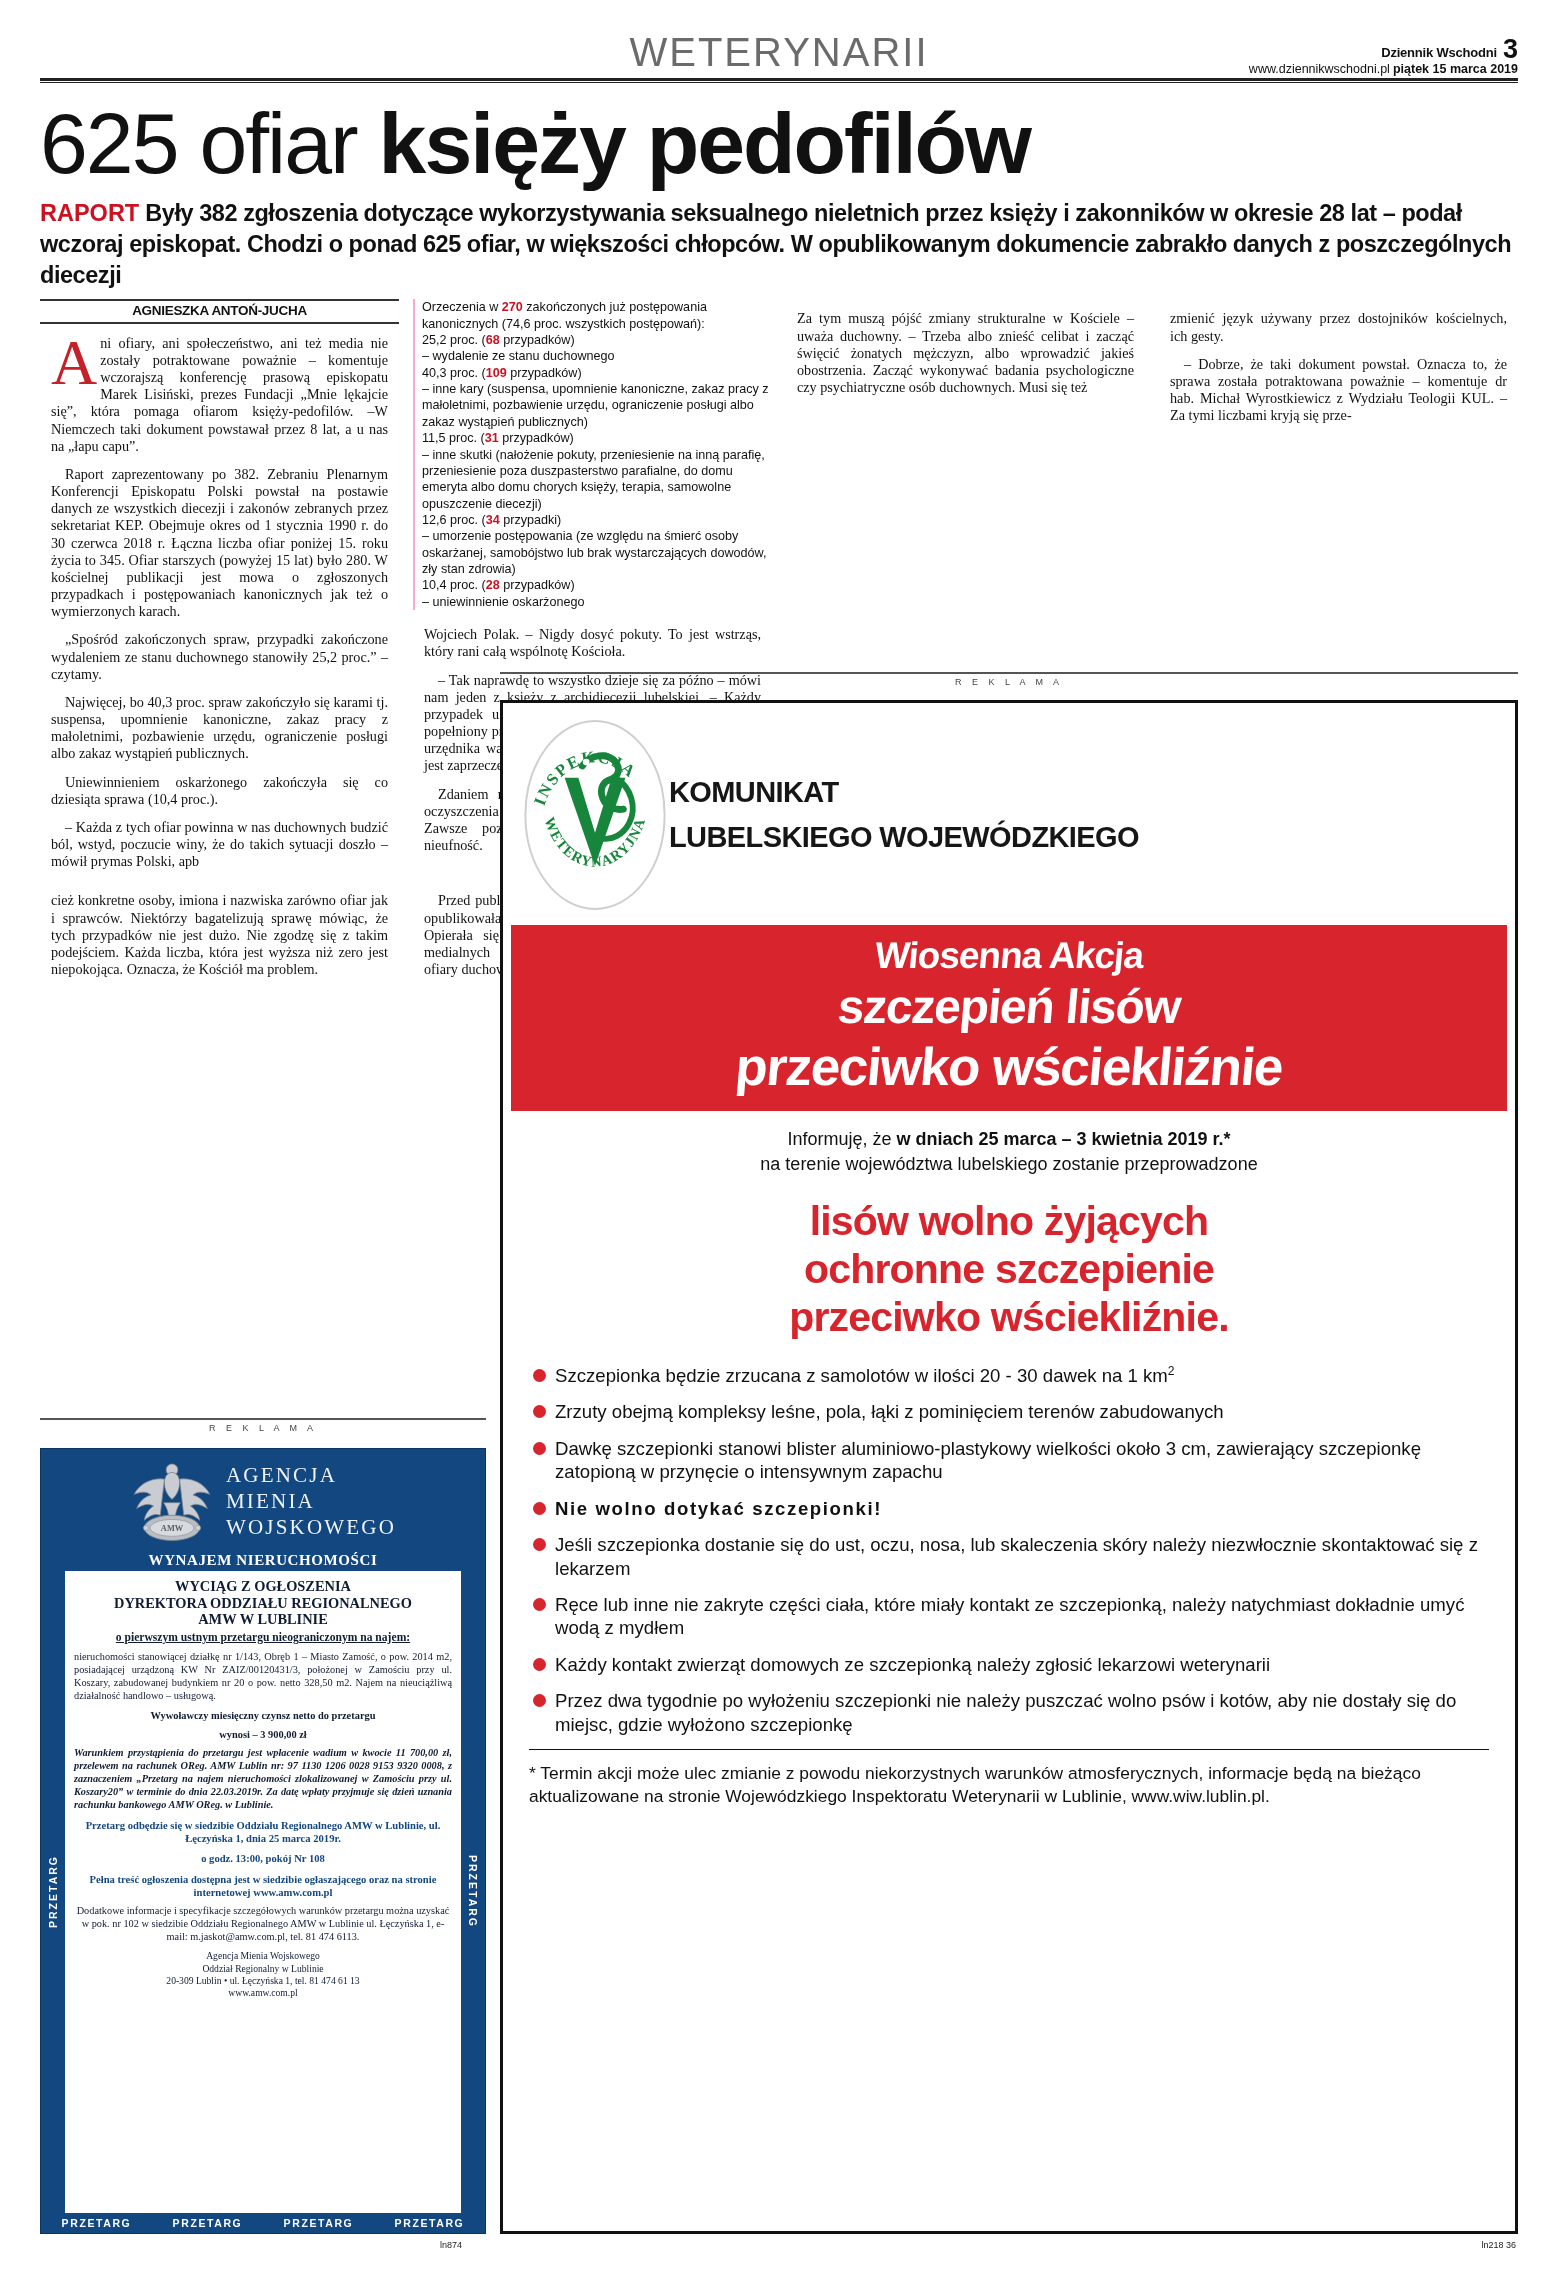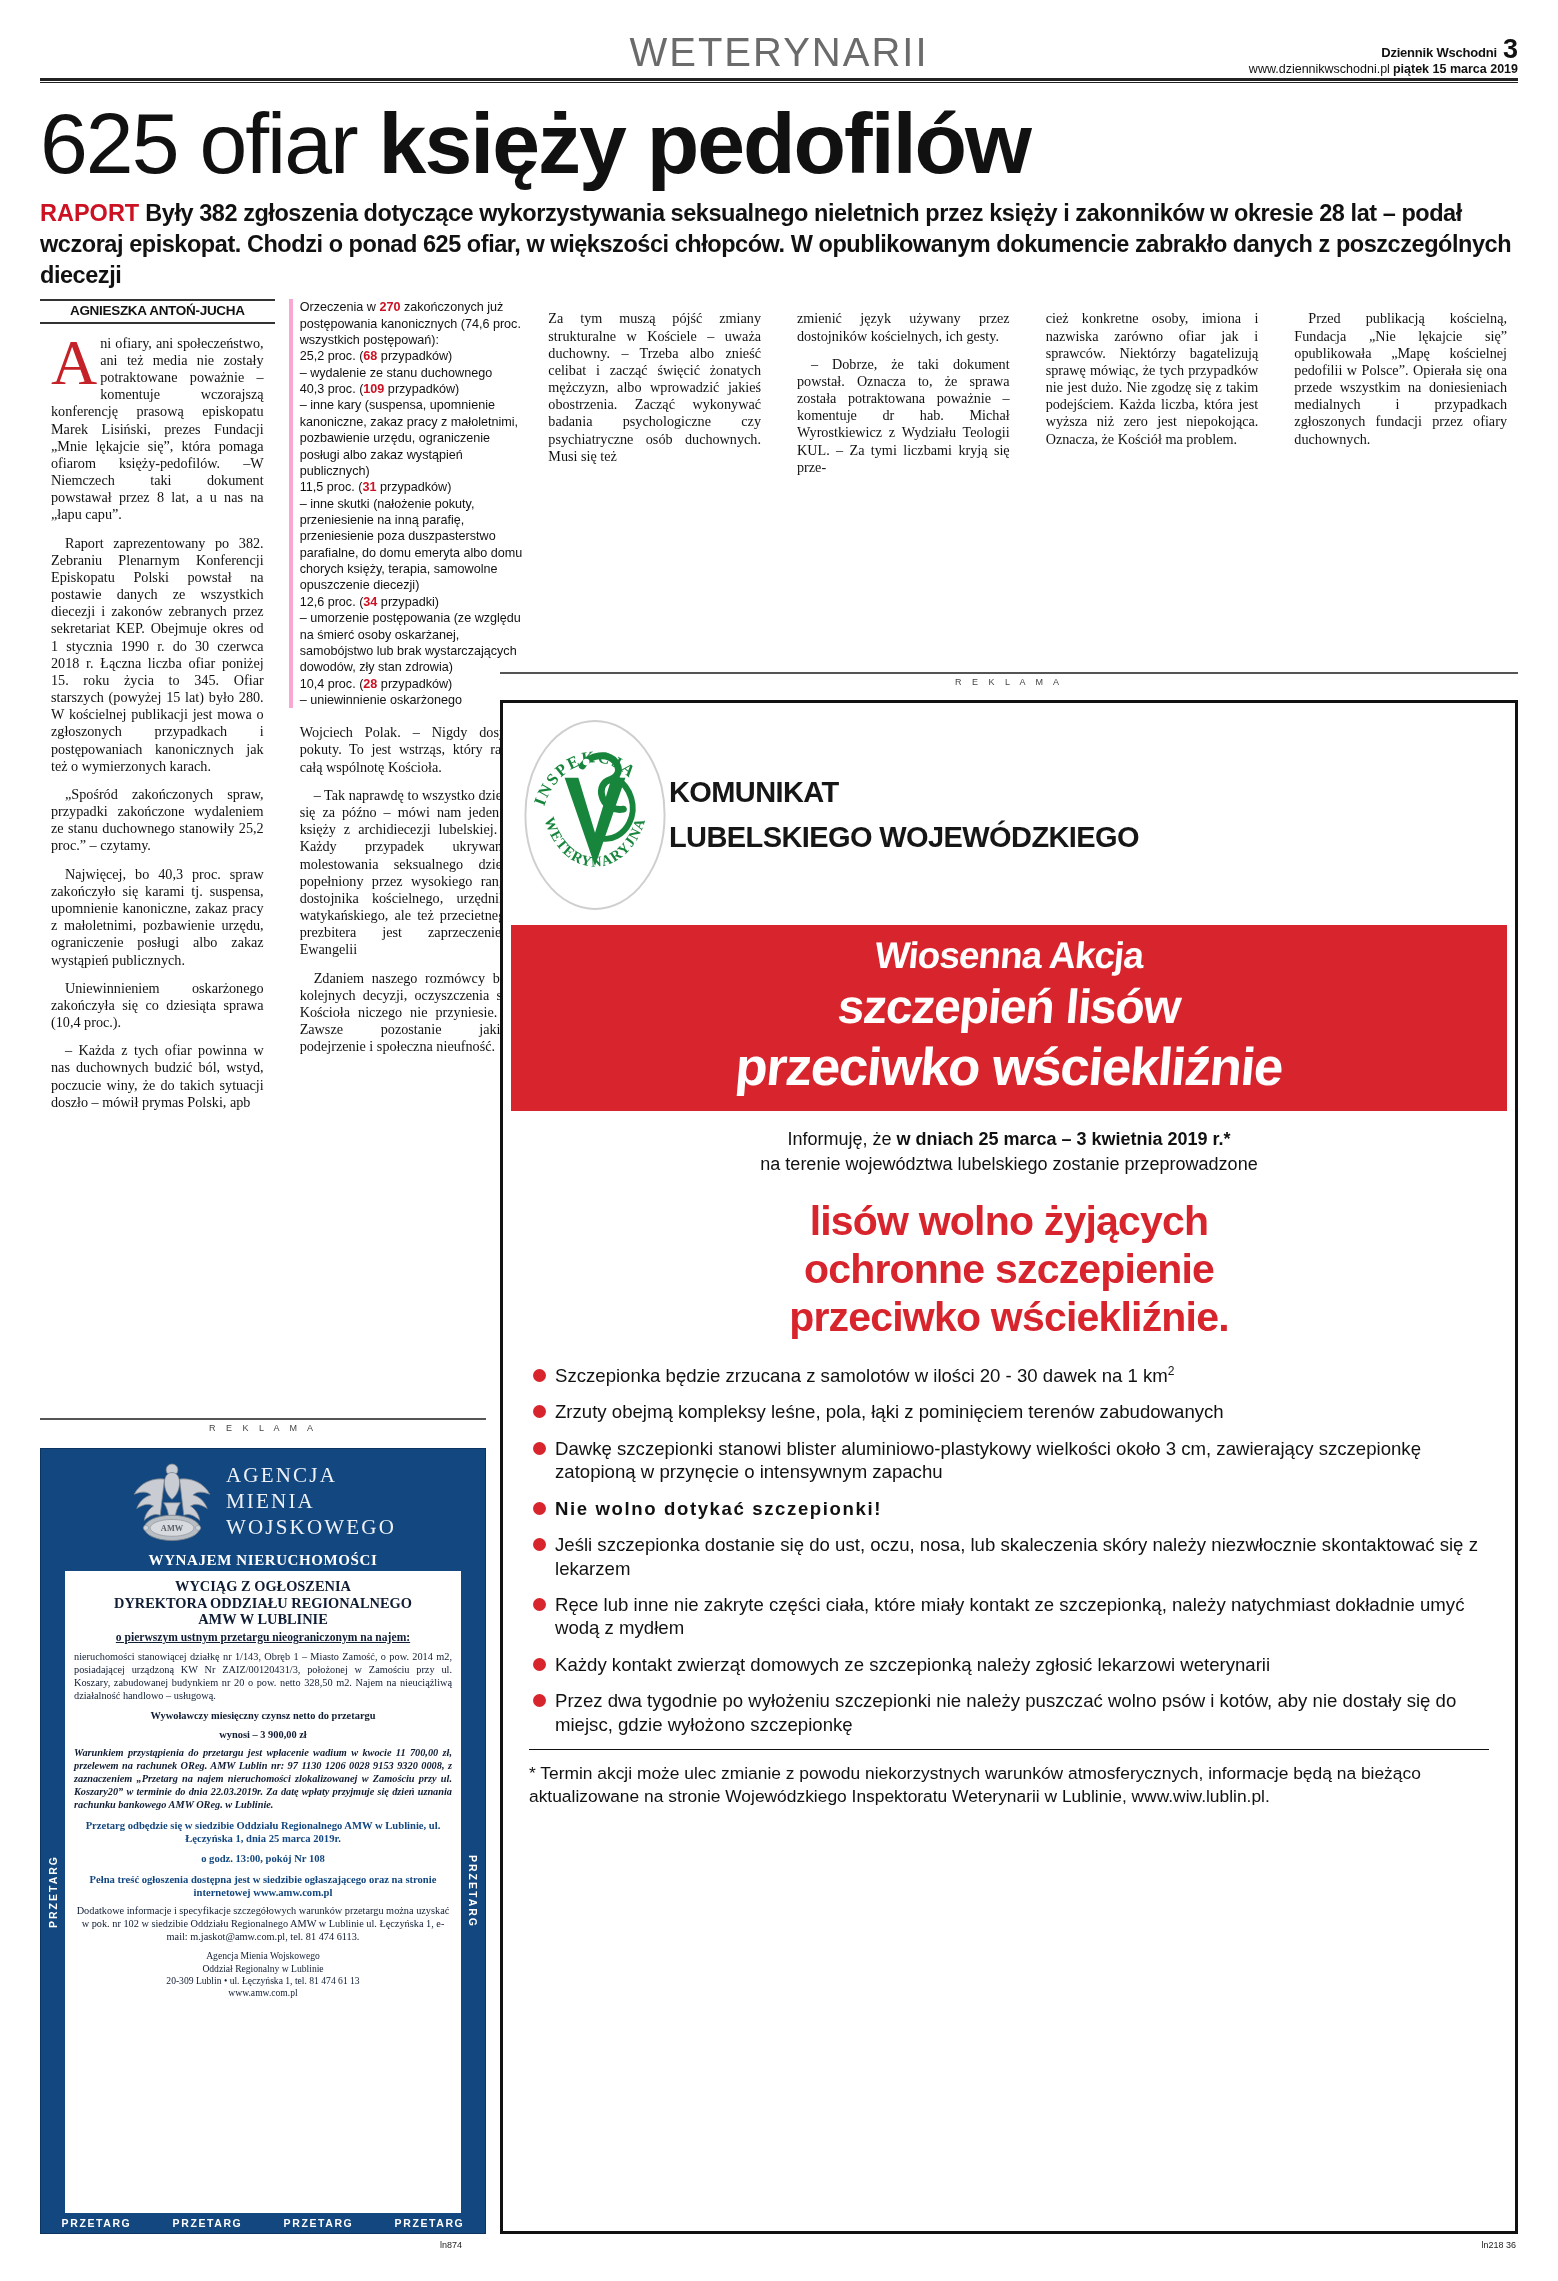--- a/index.html
+++ b/index.html
@@ -48,40 +48,40 @@
   .lead {
     font-family:"Liberation Sans", sans-serif;
     font-size:23.5px; line-height:1.33; font-weight:600;
     letter-spacing:-.45px; margin:10px 0 6px 0; color:#111;
   }
   .lead .kicker { color:#cc1122; font-weight:bold; letter-spacing:0px; }
 
   
   .cols {
     display:grid;
-    grid-template-columns:1fr 1fr 1fr 1fr 1fr 1fr;
+    grid-template-columns:1fr 1fr 1fr 1fr;
     column-gap:14px;
     margin-top:8px;
   }
   .col { font-size:14.2px; line-height:1.21; text-align:justify; hyphens:auto; }
   .byline-wrap { border-top:2px solid #333; border-bottom:2px solid #333; padding:2px 0 2px 0; margin-bottom:5px; }
   .byline {
     font-family:"Liberation Sans", sans-serif;
     font-size:13.5px; font-weight:bold; letter-spacing:-.3px; text-align:center;
   }
   .col p { margin:11px; text-indent:14px;font-family:Liberation Serif, serif; }
   .col p.first { text-indent:0; }
   .dropcap::first-letter {
     float:left; font-size:64px; line-height:.78; color:#c52128;
     font-family:"Liberation Serif", serif; padding-right:3px; padding-top:3px;
   }
 
   
   .statbox {
-    border-left:4px solid #f9a8d4;
+    border-left:2px solid #f9a8d4;
     padding-left:7px;
     font-family:"Liberation Sans", sans-serif;
     font-size:12.6px; line-height:1.30; text-align:left;
   }
   .statbox .num { color:#cc1122; font-weight:bold; }
   .statbox div { margin:0; }
   .after-stat { margin-top:16px; }
 
   
   .reklama {

